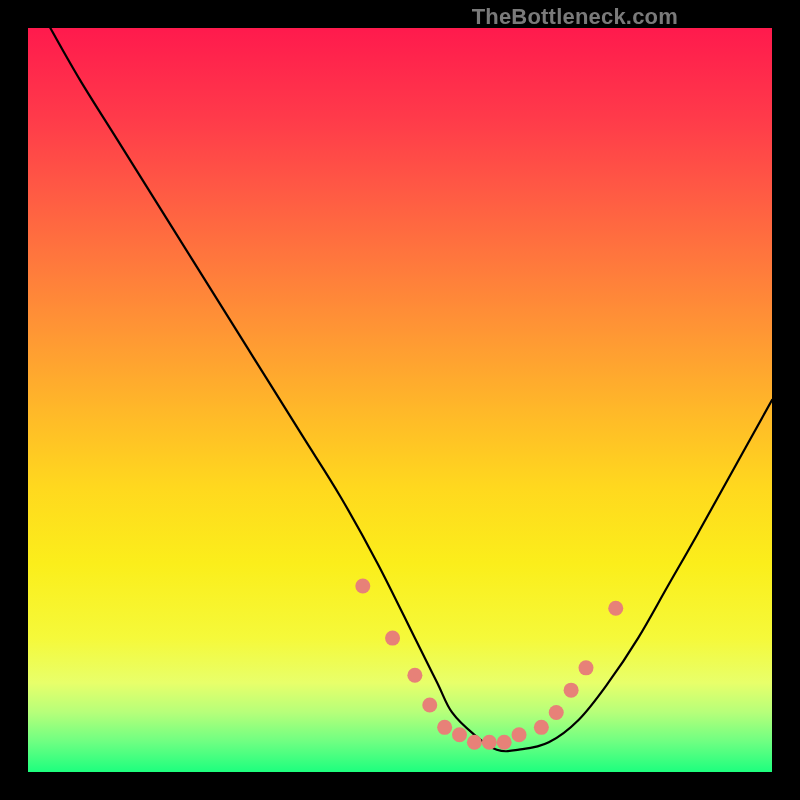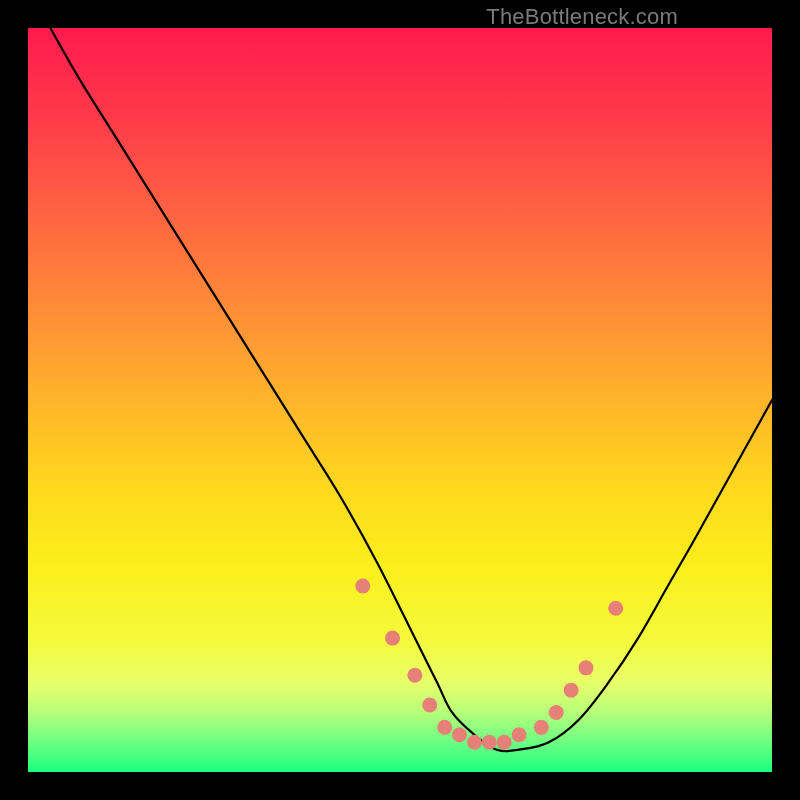--- a/index.html
+++ b/index.html
@@ -10,20 +10,21 @@
     background: #000;
     overflow: hidden;
   }
   .frame {
     position: absolute;
     left: 0;
     top: 0;
     width: 688px;
     height: 800px;
     background: #000;
+    font-weight: bold;
   }
   .plot-area {
     position: absolute;
     left: 28px;
     top: 28px;
     width: 744px;
     height: 744px;
     background: linear-gradient(to bottom,
       #ff1a4d 0%,
       #ff3a4a 12%,

